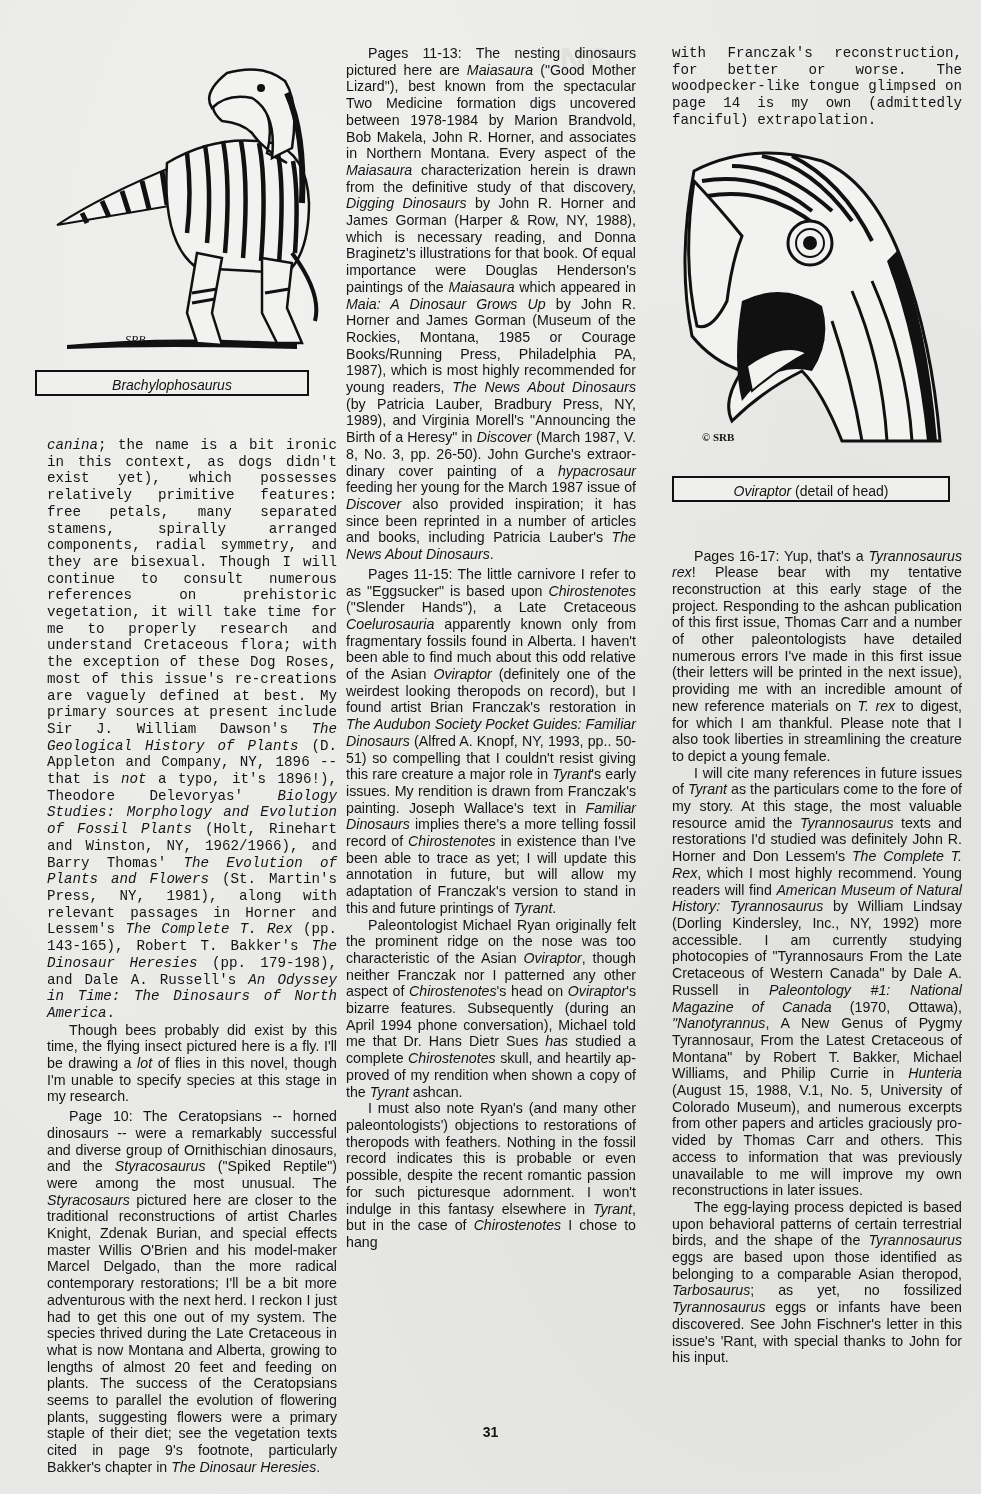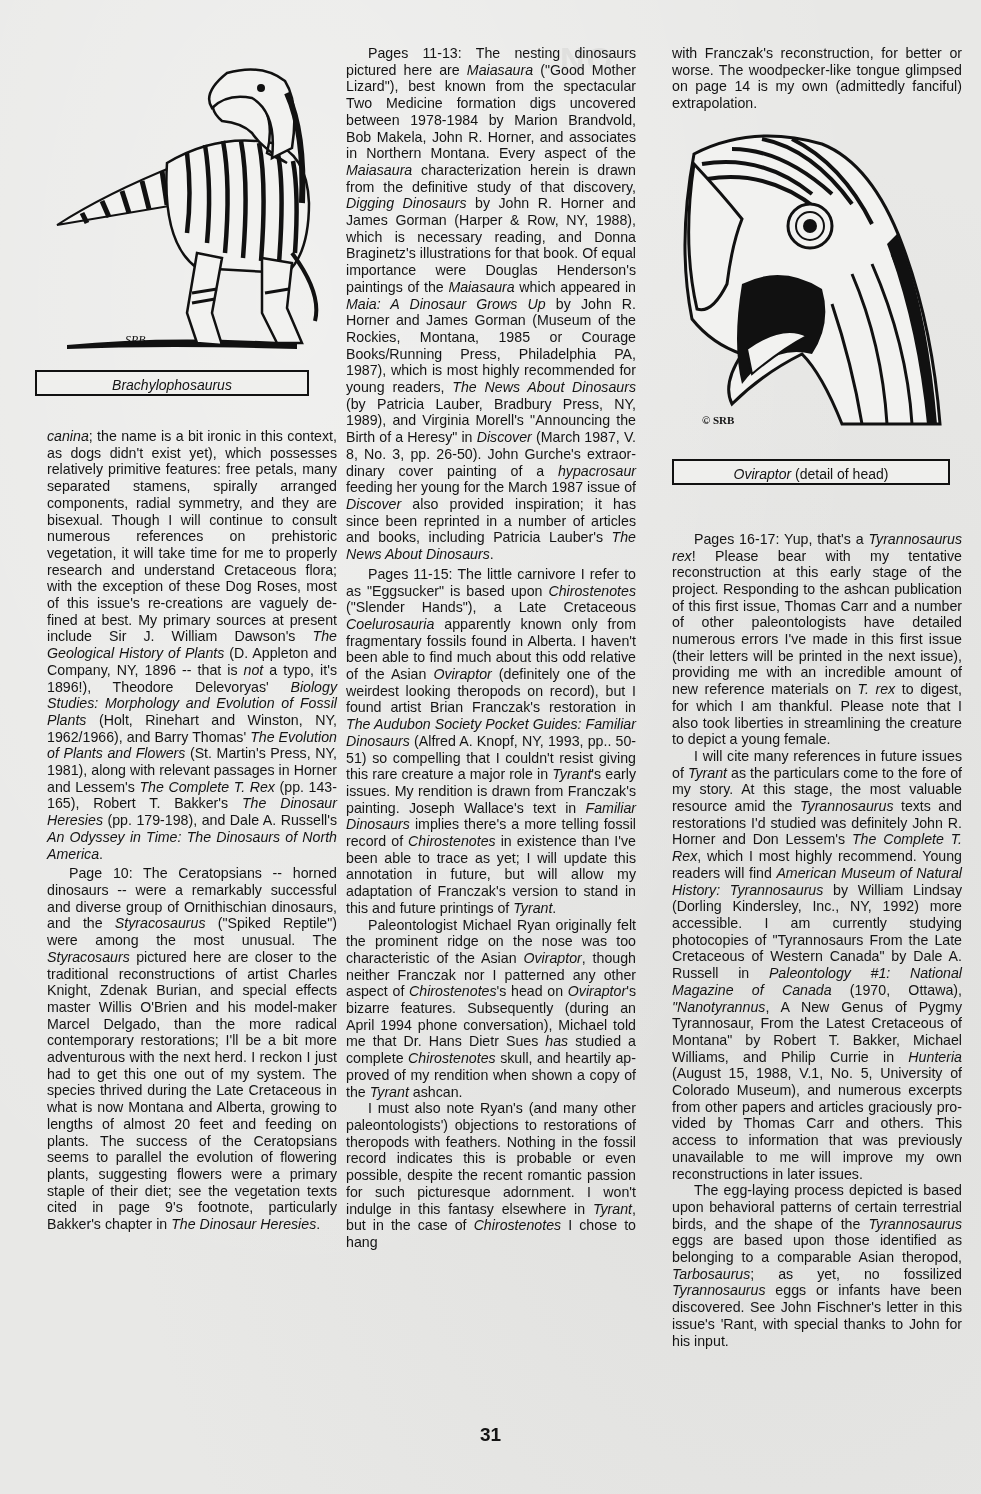--- a/index.html
+++ b/index.html
@@ -24,53 +24,53 @@
     width: 290px;
     font-size: 14.2px;
     line-height: 16.7px;
     text-align: justify;
     hyphens: manual;
   }
   .col-1 { left: 47px; top: 48px; }
   .col-2 { left: 346px; }
   .col-3 { left: 672px; }
   .col p { margin: 0; text-indent: 22px; }
-  .col p.noindent { text-indent: 0; }
+  .col p.noindent { text-indent: 0; font-family: Liberation Mono, monospace; }
   .col p.gap { margin-top: 3px; }
   .col i { font-style: italic; }
 
   .figure { position: relative; margin: 5px auto; }
   .fig-brachy { width: 290px; height: 312px; }
   .fig-ovi { width: 290px; height: 330px; margin-top: 12px; }
   .figure svg { display: block; width: 100%; height: 100%; }
 
   .caption {
     border: 2px solid #111;
     background: #efefed;
     text-align: center;
     font-style: italic;
     font-size: 14px;
     height: 26px;
     line-height: 26px;
     box-sizing: border-box;
   }
   .caption .plain { font-style: normal; }
-  .cap-brachy { width: 274px; margin: 0 0 2px -12px; }
+  .cap-brachy { width: 274px; margin: 0 0 11px -12px; }
   .cap-ovi { width: 278px; margin: 0 0 0 0; }
 
   .spacer-after-cap { height: 30px; }
   .spacer-after-cap2 { height: 46px; }
 
   .page-number {
     position: absolute;
     left: 0; right: 0;
     top: 1424px;
     text-align: center;
     font-weight: bold;
-    font-size: 19px;
+    font-size: 14px;
   }
   
   .ghost {
     position: absolute;
     color: rgba(120,120,120,0.10);
     font-weight: bold;
     font-size: 34px;
     letter-spacing: 2px;
     pointer-events: none;
     text-align: center;
@@ -124,20 +124,21 @@
         </g>
 
         <text x="78" y="291" font-size="12" font-style="italic" font-family="Liberation Serif, serif" fill="#111">SRB</text>
       </svg>
     </div>
     <div class="caption cap-brachy">Brachylophosaurus</div>
     <div class="spacer-after-cap"></div>
 
     <p class="noindent"><i>canina</i><span>; the name is a bit ironic in this context, as dogs didn't exist yet), which possesses relatively primitive features: free petals, many separated stamens, spirally arranged components, radial symmetry, and they are bisexual. Though I will continue to consult numerous refer­ences on prehistoric vegetation, it will take time for me to properly research and understand Cretaceous flora; with the exception of these Dog Roses, most of this issue's re-creations are vaguely de­fined at best. My primary sources at present include Sir J. William Dawson's </span><i>The Geological History of Plants</i><span> (D. Appleton and Company, NY, 1896 -- that is </span><i>not</i><span> a typo, it's 1896!), Theodore Delevoryas' </span><i>Biology Studies: Morphology and Evolution of Fossil Plants</i><span> (Holt, Rinehart and Winston, NY, 1962/1966), and Barry Thomas' </span><i>The Evolution of Plants and Flowers</i><span> (St. Martin's Press, NY, 1981), along with relevant passages in Horner and Lessem's </span><i>The Complete T. Rex</i><span> (pp. 143-165), Robert T. Bakker's </span><i>The Dinosaur Heresies</i><span> (pp. 179-198), and Dale A. Russell's </span><i>An Odyssey in Time: The Dinosaurs of North America</i><span>.</span></p>
 
+    <p><span>Though bees probably did exist by this time, the flying insect pictured here is a fly. I'll be drawing a </span><i>lot</i><span> of flies in this novel, though I'm unable to specify spe­cies at this stage in my research.</span></p>
 
     <p class="gap"><span>Page 10: The Ceratopsians -- horned dinosaurs -- were a remarkably success­ful and diverse group of Ornithischian dinosaurs, and the </span><i>Styracosaurus</i><span> ("Spiked Reptile") were among the most unusual. The </span><i>Styracosaurs</i><span> pictured here are closer to the traditional reconstruc­tions of artist Charles Knight, Zdenak Burian, and special effects master Willis O'Brien and his model-maker Marcel Delgado, than the more radical contem­porary restorations; I'll be a bit more adventurous with the next herd. I reckon I just had to get this one out of my system. The species thrived during the Late Cretaceous in what is now Montana and Alberta, growing to lengths of almost 20 feet and feeding on plants. The success of the Ceratopsians seems to parallel the evolution of flowering plants, suggesting flowers were a primary staple of their diet; see the vegetation texts cited in page 9's footnote, particularly Bakker's chapter in </span><i>The Dinosaur Heresies</i><span>.</span></p>
   </div>
 
   <div class="col col-2">
     <p><span>Pages 11-13: The nesting dinosaurs pictured here are </span><i>Maiasaura</i><span> ("Good Mother Lizard"), best known from the spectacular Two Medicine formation digs uncovered between 1978-1984 by Marion Brandvold, Bob Makela, John R. Horner, and associates in Northern Montana. Every aspect of the </span><i>Maiasaura</i><span> character­ization herein is drawn from the definitive study of that discovery, </span><i>Digging Dino­saurs</i><span> by John R. Horner and James Gorman (Harper &amp; Row, NY, 1988), which is necessary reading, and Donna Braginetz's illustrations for that book. Of equal importance were Douglas Hender­son's paintings of the </span><i>Maiasaura</i><span> which appeared in </span><i>Maia: A Dinosaur Grows Up</i><span> by John R. Horner and James Gorman (Museum of the Rockies, Montana, 1985 or Courage Books/Running Press, Phila­delphia PA, 1987), which is most highly recommended for young readers, </span><i>The News About Dinosaurs</i><span> (by Patricia Lauber, Bradbury Press, NY, 1989), and Virginia Morell's "Announcing the Birth of a Heresy" in </span><i>Discover</i><span> (March 1987, V. 8, No. 3, pp. 26-50). John Gurche's extraor­dinary cover painting of a </span><i>hypacrosaur</i><span> feeding her young for the March 1987 issue of </span><i>Discover</i><span> also provided inspira­tion; it has since been reprinted in a number of articles and books, including Patricia Lauber's </span><i>The News About Dino­saurs</i><span>.</span></p>
 
     <p class="gap"><span>Pages 11-15: The little carnivore I refer to as "Eggsucker" is based upon </span><i>Chirostenotes</i><span> ("Slender Hands"), a Late Cretaceous </span><i>Coelurosauria</i><span> apparently known only from fragmentary fossils found in Alberta. I haven't been able to find much about this odd relative of the Asian </span><i>Oviraptor</i><span> (definitely one of the weirdest looking theropods on record), but I found artist Brian Franczak's resto­ration in </span><i>The Audubon Society Pocket Guides: Familiar Dinosaurs</i><span> (Alfred A. Knopf, NY, 1993, pp.. 50-51) so compel­ling that I couldn't resist giving this rare creature a major role in </span><i>Tyrant</i><span>'s early issues. My rendition is drawn from Franc­zak's painting. Joseph Wallace's text in </span><i>Familiar Dinosaurs</i><span> implies there's a more telling fossil record of </span><i>Chirostenotes</i><span> in existence than I've been able to trace as yet; I will update this annotation in future, but will allow my adaptation of Franczak's version to stand in this and future print­ings of </span><i>Tyrant</i><span>.</span></p>
 
     <p><span>Paleontologist Michael Ryan originally felt the prominent ridge on the nose was too characteristic of the Asian </span><i>Oviraptor</i><span>, though neither Franczak nor I patterned any other aspect of </span><i>Chirostenotes</i><span>'s head on </span><i>Oviraptor</i><span>'s bizarre features. Subse­quently (during an April 1994 phone conversation), Michael told me that Dr. Hans Dietr Sues </span><i>has</i><span> studied a complete </span><i>Chirostenotes</i><span> skull, and heartily ap­proved of my rendition when shown a copy of the </span><i>Tyrant</i><span> ashcan.</span></p>

